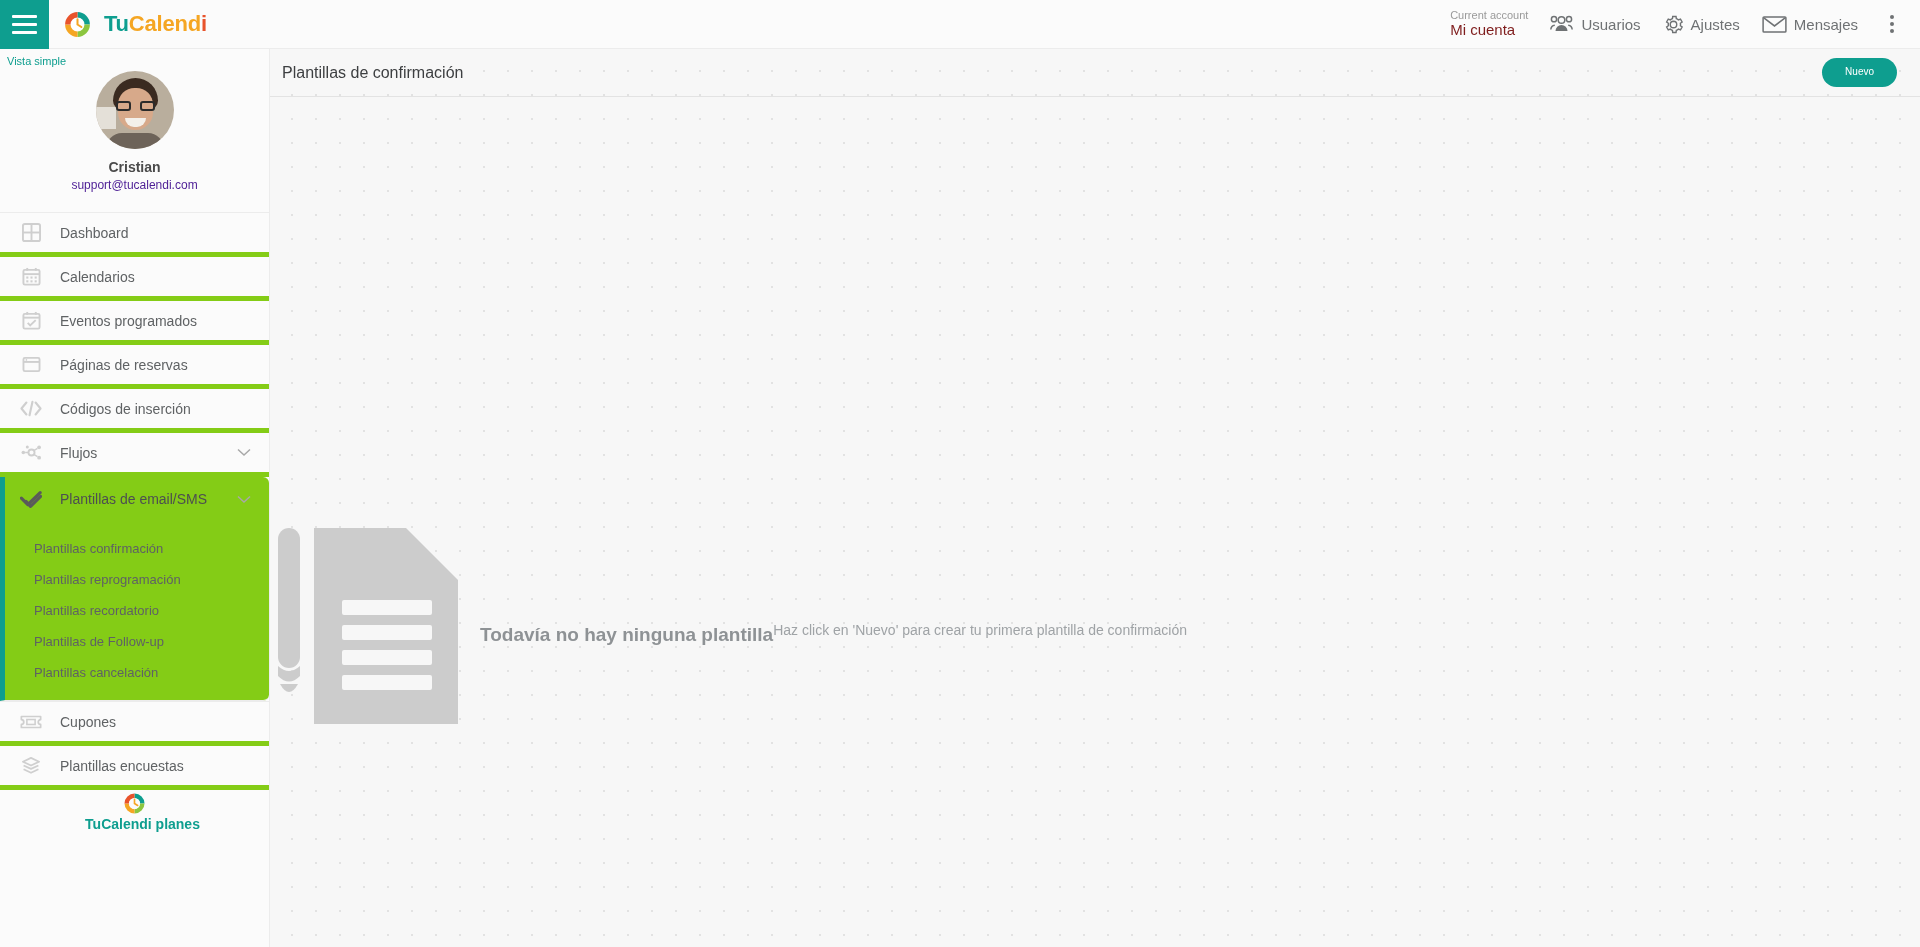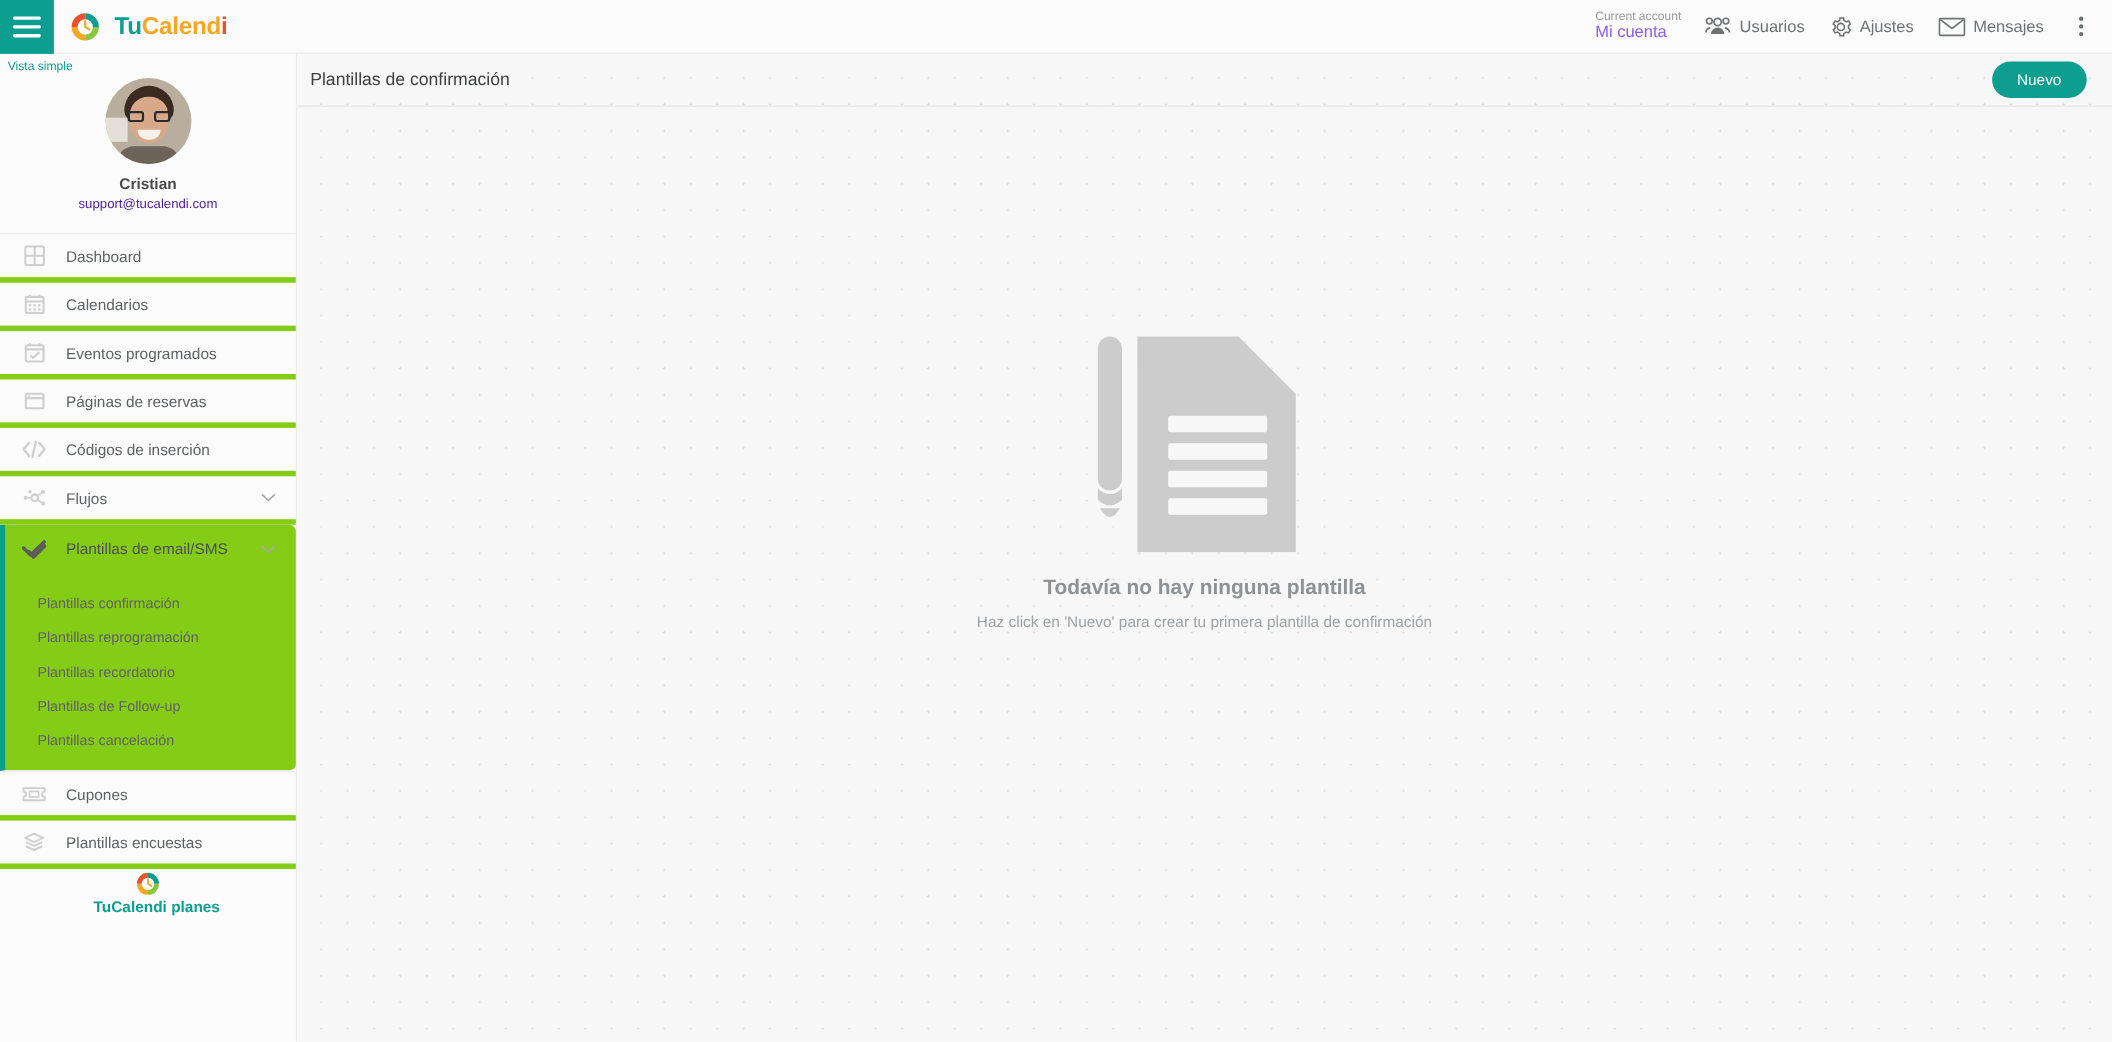--- a/index.html
+++ b/index.html
@@ -43,21 +43,21 @@
   .bt-tu { color: #0e9e8f; }
   .bt-calend { color: #f5a623; }
   .bt-i { color: #e8532b; }
 
   .topnav {
     margin-left: auto; display: flex; align-items: center;
     gap: 22px; padding-right: 16px;
   }
   .acct { text-align: left; line-height: 1.12; cursor: pointer; }
   .acct-sub { font-size: 11px; color: #9a9a9a; }
-  .acct-main { font-size: 15px; color: #8b5cf6; }
+  .acct-main { font-size: 15px; color: #7f1d1d; }
   .navitem {
     display: flex; align-items: center; gap: 7px;
     color: #6f7274; font-size: 15px; cursor: pointer;
     white-space: nowrap;
   }
   .navitem svg { display: block; }
   .kebab {
     display: flex; flex-direction: column; gap: 3px;
     padding: 6px 10px; cursor: pointer;
   }
@@ -189,28 +189,28 @@
     height: 48px; display: flex; align-items: center;
     padding: 0 23px 0 12px;
     border-bottom: 1px solid #e3e3e3;
   }
   .page-title {
     font-size: 16px; color: #3d3f41;
   }
   .btn-nuevo {
     margin-left: auto;
     background: #0e9e8f; color: #fff;
-    font-size: 14px; font-family: "Liberation Sans", sans-serif;
+    font-size: 10px; font-family: "Liberation Sans", sans-serif;
     border: none; border-radius: 18px;
     padding: 8px 23px; cursor: pointer;
     line-height: 1.25;
   }
   .empty-wrap {
     height: 849px;
-    display: flex; flex-direction: column;
+    display: flex; flex-direction: row;
     align-items: center; justify-content: flex-start;
     padding-top: 205px;
   }
   .empty-illu { width: 210px; height: 200px; display: block; }
   .empty-title {
     margin-top: 22px;
     font-size: 19px; font-weight: bold; color: #8e9295;
   }
   .empty-sub {
     margin-top: 11px; font-size: 14px; color: #9fa3a6;

